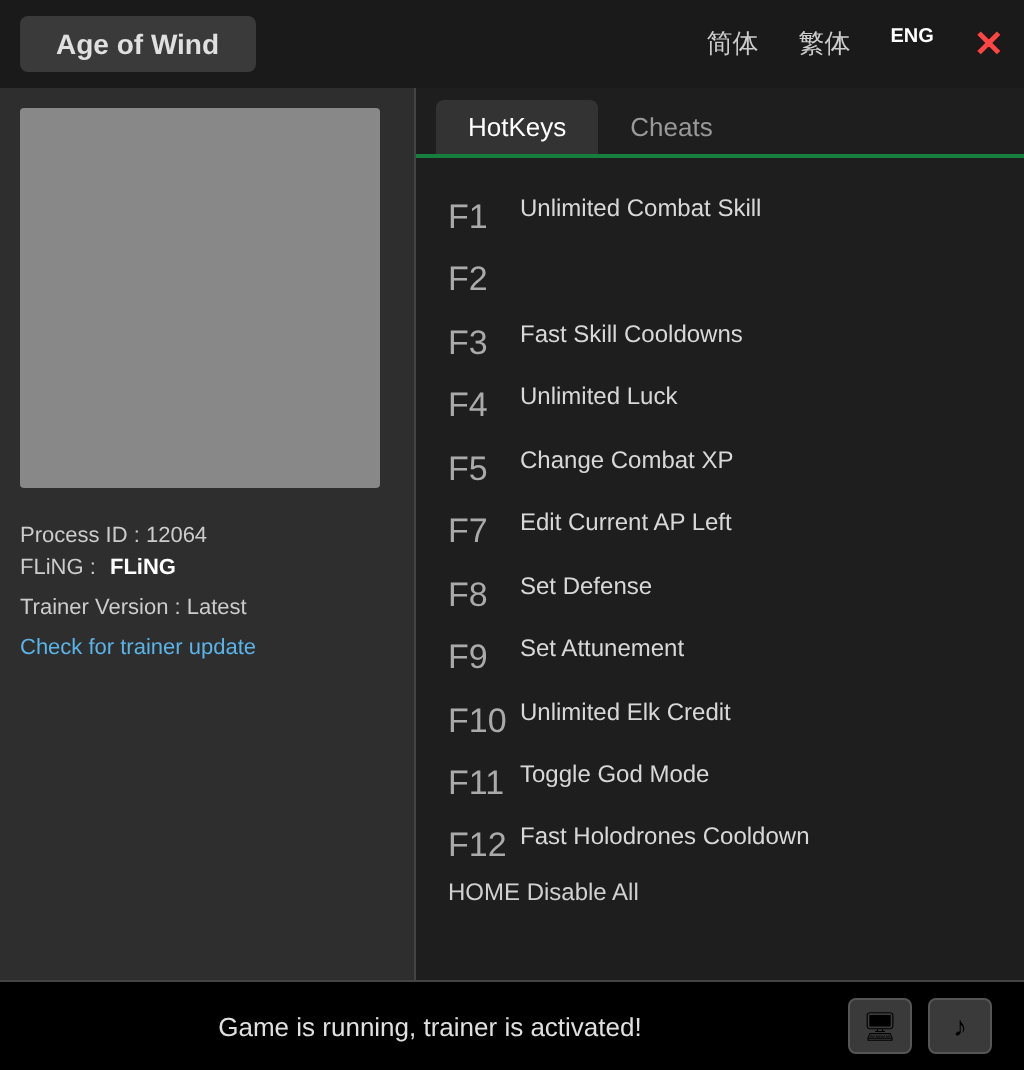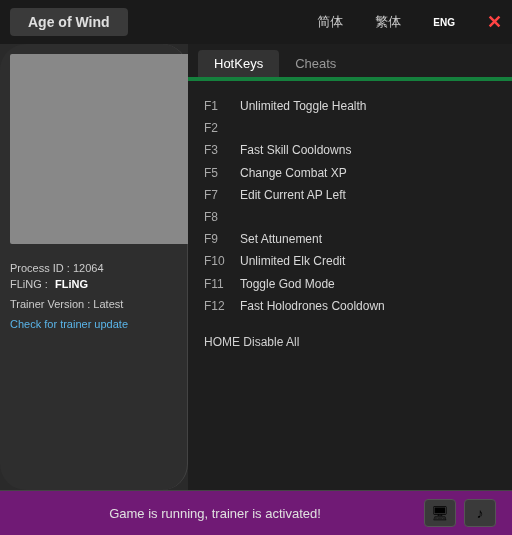--- a/index.html
+++ b/index.html
@@ -28,22 +28,22 @@
     .app-title {
       color: #e0e0e0;
       font-size: 14px;
       font-weight: bold;
       background: #3a3a3a;
       padding: 6px 18px;
       border-radius: 4px;
     }
     .title-bar-right {
       display: flex;
-      align-items: center;
-      gap: 32px;
+      align-items: flex-start;
+      gap: 20px;
     }
     .lang-btn {
       color: #cccccc;
       font-size: 13px;
       cursor: pointer;
       background: none;
       border: none;
       font-family: Arial, sans-serif;
     }
     .lang-btn.active {
@@ -63,27 +63,26 @@
     }
 
     
     .main {
       display: flex;
       height: 446px;
     }
 
     
     .left-panel {
-      width: 188px;
+      width: 208px;
       background: #2e2e2e;
       display: flex;
       flex-direction: column;
       padding: 10px;
       border-right: 1px solid #444;
-      border-radius: 26px;
     }
     .game-image {
       width: 180px;
       height: 190px;
       background: #888;
       border-radius: 2px;
       margin-bottom: 10px;
     }
     .info-block {
       margin-top: 8px;
@@ -103,21 +102,21 @@
     .right-panel {
       flex: 1;
       background: #1e1e1e;
       display: flex;
       flex-direction: column;
     }
 
     
     .tabs {
       display: flex;
-      border-bottom: 4px solid #15803d;
+      border-bottom: 2px solid #15803d;
       padding: 0 10px;
       padding-top: 6px;
     }
     .tab {
       color: #999;
       font-size: 13px;
       padding: 6px 16px;
       cursor: pointer;
       border-radius: 4px 4px 0 0;
     }
@@ -135,36 +134,36 @@
     .hotkey-item {
       color: #d0d0d0;
       font-size: 12px;
       line-height: 1.85;
       display: flex;
       gap: 4px;
     }
     .hotkey-key {
       color: #aaaaaa;
       min-width: 32px;
-      font-size: 12px;
+      font-size: 17px;
     }
     .hotkey-desc {
       color: #d8d8d8;
       font-size: 12px;
     }
     .hotkey-home {
-      margin-top: 18px;
+      margin-top: 0;
       color: #d0d0d0;
       font-size: 12px;
     }
 
     
     .status-bar {
       height: 45px;
-      background: #701a75;
+      background: #000000;
       border-top: 1px solid #444;
       display: flex;
       align-items: center;
       padding: 0 16px;
       gap: 10px;
     }
     .status-text {
       flex: 1;
       color: #e0e0e0;
       font-size: 13px;
@@ -221,39 +220,44 @@
   <div class="right-panel">
 
     <div class="tabs">
       <div class="tab active">HotKeys</div>
       <div class="tab">Cheats</div>
     </div>
 
     <div class="hotkeys-list" id="hotkeys-container">
     <div class="hotkey-item">
           <span class="hotkey-key">F1</span>
-          <span class="hotkey-desc">Unlimited Toggle Health</span>
+          <span class="hotkey-desc">Unlimited Combat Skill</span>
         </div>
         <div class="hotkey-item">
           <span class="hotkey-key">F2</span>
         </div>
         <div class="hotkey-item">
           <span class="hotkey-key">F3</span>
           <span class="hotkey-desc">Fast Skill Cooldowns</span>
         </div>
         <div class="hotkey-item">
+          <span class="hotkey-key">F4</span>
+          <span class="hotkey-desc">Unlimited Luck</span>
+        </div>
+        <div class="hotkey-item">
           <span class="hotkey-key">F5</span>
           <span class="hotkey-desc">Change Combat XP</span>
         </div>
         <div class="hotkey-item">
           <span class="hotkey-key">F7</span>
           <span class="hotkey-desc">Edit Current AP Left</span>
         </div>
         <div class="hotkey-item">
           <span class="hotkey-key">F8</span>
+          <span class="hotkey-desc">Set Defense</span>
         </div>
         <div class="hotkey-item">
           <span class="hotkey-key">F9</span>
           <span class="hotkey-desc">Set Attunement</span>
         </div>
         <div class="hotkey-item">
           <span class="hotkey-key">F10</span>
           <span class="hotkey-desc">Unlimited Elk Credit</span>
         </div>
         <div class="hotkey-item">

